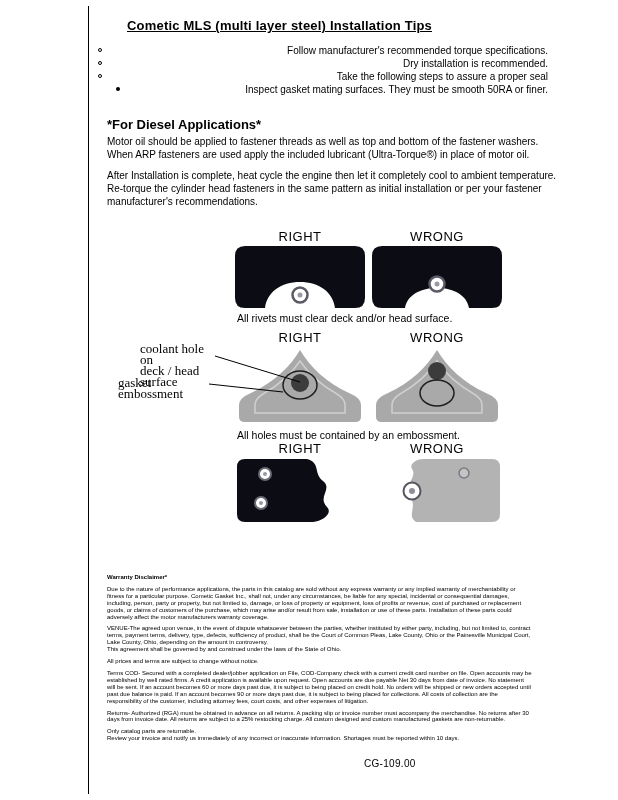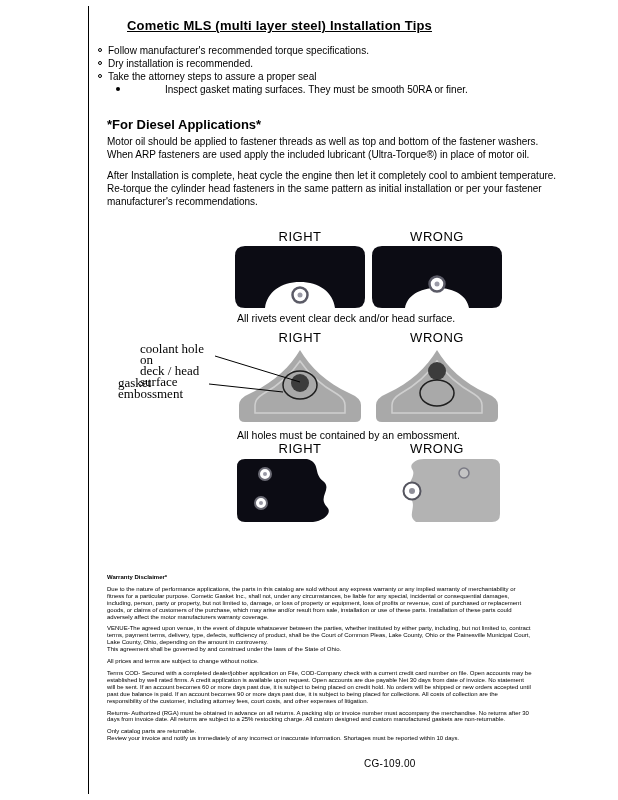--- a/index.html
+++ b/index.html
@@ -10,21 +10,21 @@
   }
   .abs { position:absolute; }
   .left-rule { position:absolute; left:88px; top:6px; width:1px; height:788px; background:#000; }
 
   .title {
     position:absolute; left:107px; top:18px;
     font-size:13px; font-weight:bold; text-decoration:underline; letter-spacing:.2px;margin-left:20px;
   }
 
   .tips { position:absolute; left:98px; top:44px; width:450px; font-size:10px; line-height:13px; }
-  .tip-row { display:flex; align-items:flex-start; }
+  .tip-row { display:flex; align-items:flex-start;justify-content:space-between; }
   .tip-row.sub { padding-left:18px;gap:39px; }
   .marker { flex:0 0 auto; width:4px; height:4px; border-radius:50%; margin:4px 6px 0 0; }
   .marker.open { border:1px solid #000; }
   .marker.filled { background:#000; }
 
   .diesel-heading { font-size:13px; font-weight:bold; }
   .para { font-size:10px; line-height:13px; width:455px; }
   .pre { white-space:pre-line; }
 
   .panel-header { width:130px; text-align:center; font-size:13px; letter-spacing:.5px; }
@@ -50,21 +50,21 @@
     <div class="tip-row">
       <span class="marker open"></span>
       <span>Follow manufacturer's recommended torque specifications.</span>
     </div>
     <div class="tip-row">
       <span class="marker open"></span>
       <span>Dry installation is recommended.</span>
     </div>
     <div class="tip-row">
       <span class="marker open"></span>
-      <span>Take the attorney steps to assure a proper seal</span>
+      <span>Take the following steps to assure a proper seal</span>
     </div>
     <div class="tip-row sub">
       <span class="marker filled"></span>
       <span>Inspect gasket mating surfaces.  They must be smooth 50RA or finer.</span>
     </div>
   </div>
 
   <h2 class="diesel-heading abs" style="left:107px; top:117px">*For Diesel Applications*</h2>
   <p class="para abs" style="left:107px; top:169px">After Installation is complete, heat cycle the engine then let it completely cool to ambient temperature. Re-torque the cylinder head fasteners in the same pattern as initial installation or per your fastener manufacturer's recommendations.</p>
   <p class="para abs" style="left:107px; top:135px">Motor oil should be applied to fastener threads as well as top and bottom of the fastener washers. When ARP fasteners are used apply the included lubricant (Ultra-Torque®) in place of motor oil.</p>
@@ -75,21 +75,21 @@
   <svg class="panel" style="left:235px; top:246px" width="130" height="62" viewBox="0 0 130 62">
     <path d="M10,0 H120 Q130,0 130,10 V52 Q130,62 120,62 H100 C98,46 84,36 65,36 C46,36 32,46 30,62 H10 Q0,62 0,52 V10 Q0,0 10,0 Z" fill="#0c0c14"></path>
     <circle cx="65" cy="49" r="7.5" fill="#ffffff" stroke="#5a5a66" stroke-width="2.5"></circle>
     <circle cx="65" cy="49" r="2.5" fill="#9a9aa6"></circle>
   </svg>
   <svg class="panel" style="left:372px; top:246px" width="130" height="62" viewBox="0 0 130 62">
     <path d="M10,0 H120 Q130,0 130,10 V52 Q130,62 120,62 H97 C95,50 83,42 65,42 C47,42 35,50 33,62 H10 Q0,62 0,52 V10 Q0,0 10,0 Z" fill="#0c0c14"></path>
     <circle cx="65" cy="38" r="7.5" fill="#ffffff" stroke="#5a5a66" stroke-width="2.5"></circle>
     <circle cx="65" cy="38" r="2.5" fill="#9a9aa6"></circle>
   </svg>
-  <p class="caption abs" style="left:237px; top:312px">All rivets event clear deck and/or head surface.</p>
+  <p class="caption abs" style="left:237px; top:312px">All rivets must clear deck and/or head surface.</p>
 
   <div class="panel-header abs" style="left:235px; top:330px">RIGHT</div>
   <div class="panel-header abs" style="left:372px; top:330px">WRONG</div>
 
   <div class="small-label pre abs" style="left:140px; top:343px; width:80px">coolant hole on
 deck / head surface</div>
   <div class="small-label abs" style="left:118px; top:377px; width:92px">gasket embossment</div>
 
   <svg class="panel" style="left:235px; top:347px" width="130" height="78" viewBox="0 0 130 78">
     <path d="M65,3 C55,20 38,36 16,46 Q4,51 4,58 V70 Q4,75 10,75 H120 Q126,75 126,70 V58 Q126,51 114,46 C92,36 75,20 65,3 Z" fill="#a9a9a9"></path>

